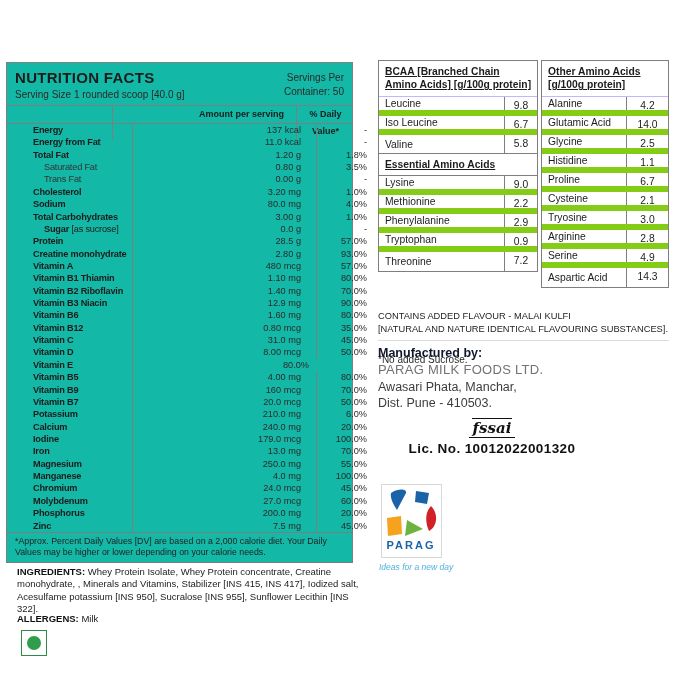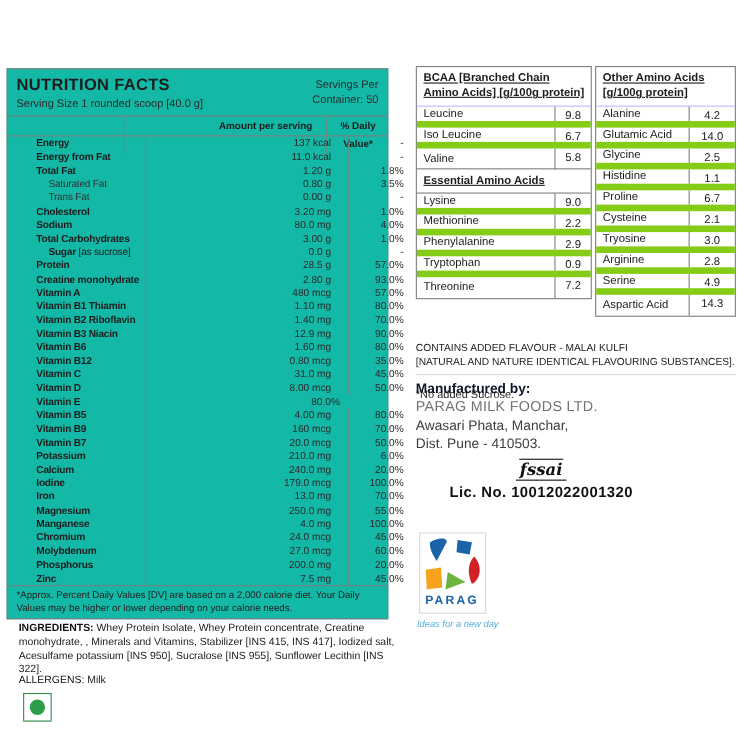--- a/index.html
+++ b/index.html
@@ -25,21 +25,21 @@
   .nf-row.sub .c-name b { font-weight:normal; color:#333; }
   .nf-row.subbold .c-name { padding-left:17px; }
   .nf-row .c-amt { border-left:1px solid #7e7e7e; text-align:right; padding-right:15px; color:#2a2a2a; }
   .nf-row .c-dv { border-left:1px solid #7e7e7e; text-align:right; padding-right:7px; color:#2a2a2a; }
   .nf-foot { border-top:1px solid #7e7e7e; font-size:8.8px; line-height:1.28; padding:3px 6px 4px 8px; color:#222; }
 
   
   .ingredients { position:absolute; left:17px; top:566px; width:354px; font-size:9.5px; line-height:1.3; color:#222; }
   .ingredients b { font-weight:bold; color:#111; }
   .allergens { position:absolute; left:17px; top:613px; font-size:9.5px; color:#222; }
-  .allergens b { font-weight:normal; color:#111;margin-top:11px; }
+  .allergens b { font-weight:bold; color:#111;margin-top:11px; }
   .veg-mark { position:absolute; left:21px; top:630px; width:26px; height:26px; border:1.5px solid #2e8b46; background:#fff; }
   .veg-mark .dot { position:absolute; left:50%; top:50%; width:14px; height:14px; margin:-7px 0 0 -7px; border-radius:50%; }
 
   
   .aa-wrap { position:absolute; left:378px; top:60px; width:291px; display:flex; gap:3px; align-items:flex-start; }
   .aa-table { border:1px solid #7e7e7e; background:#fff; }
   .aa-t1 { width:160px; }
   .aa-t2 { width:128px; }
   .aa-header { font-weight:bold; font-size:10.3px; line-height:1.3; padding:4px 5px 4px 6px; border-bottom:1px solid #c4b5fd;text-decoration:underline; }
   .aa-row { display:flex; align-items:center; height:19px; font-size:10.3px; border-bottom:6px solid #84cc16; }

